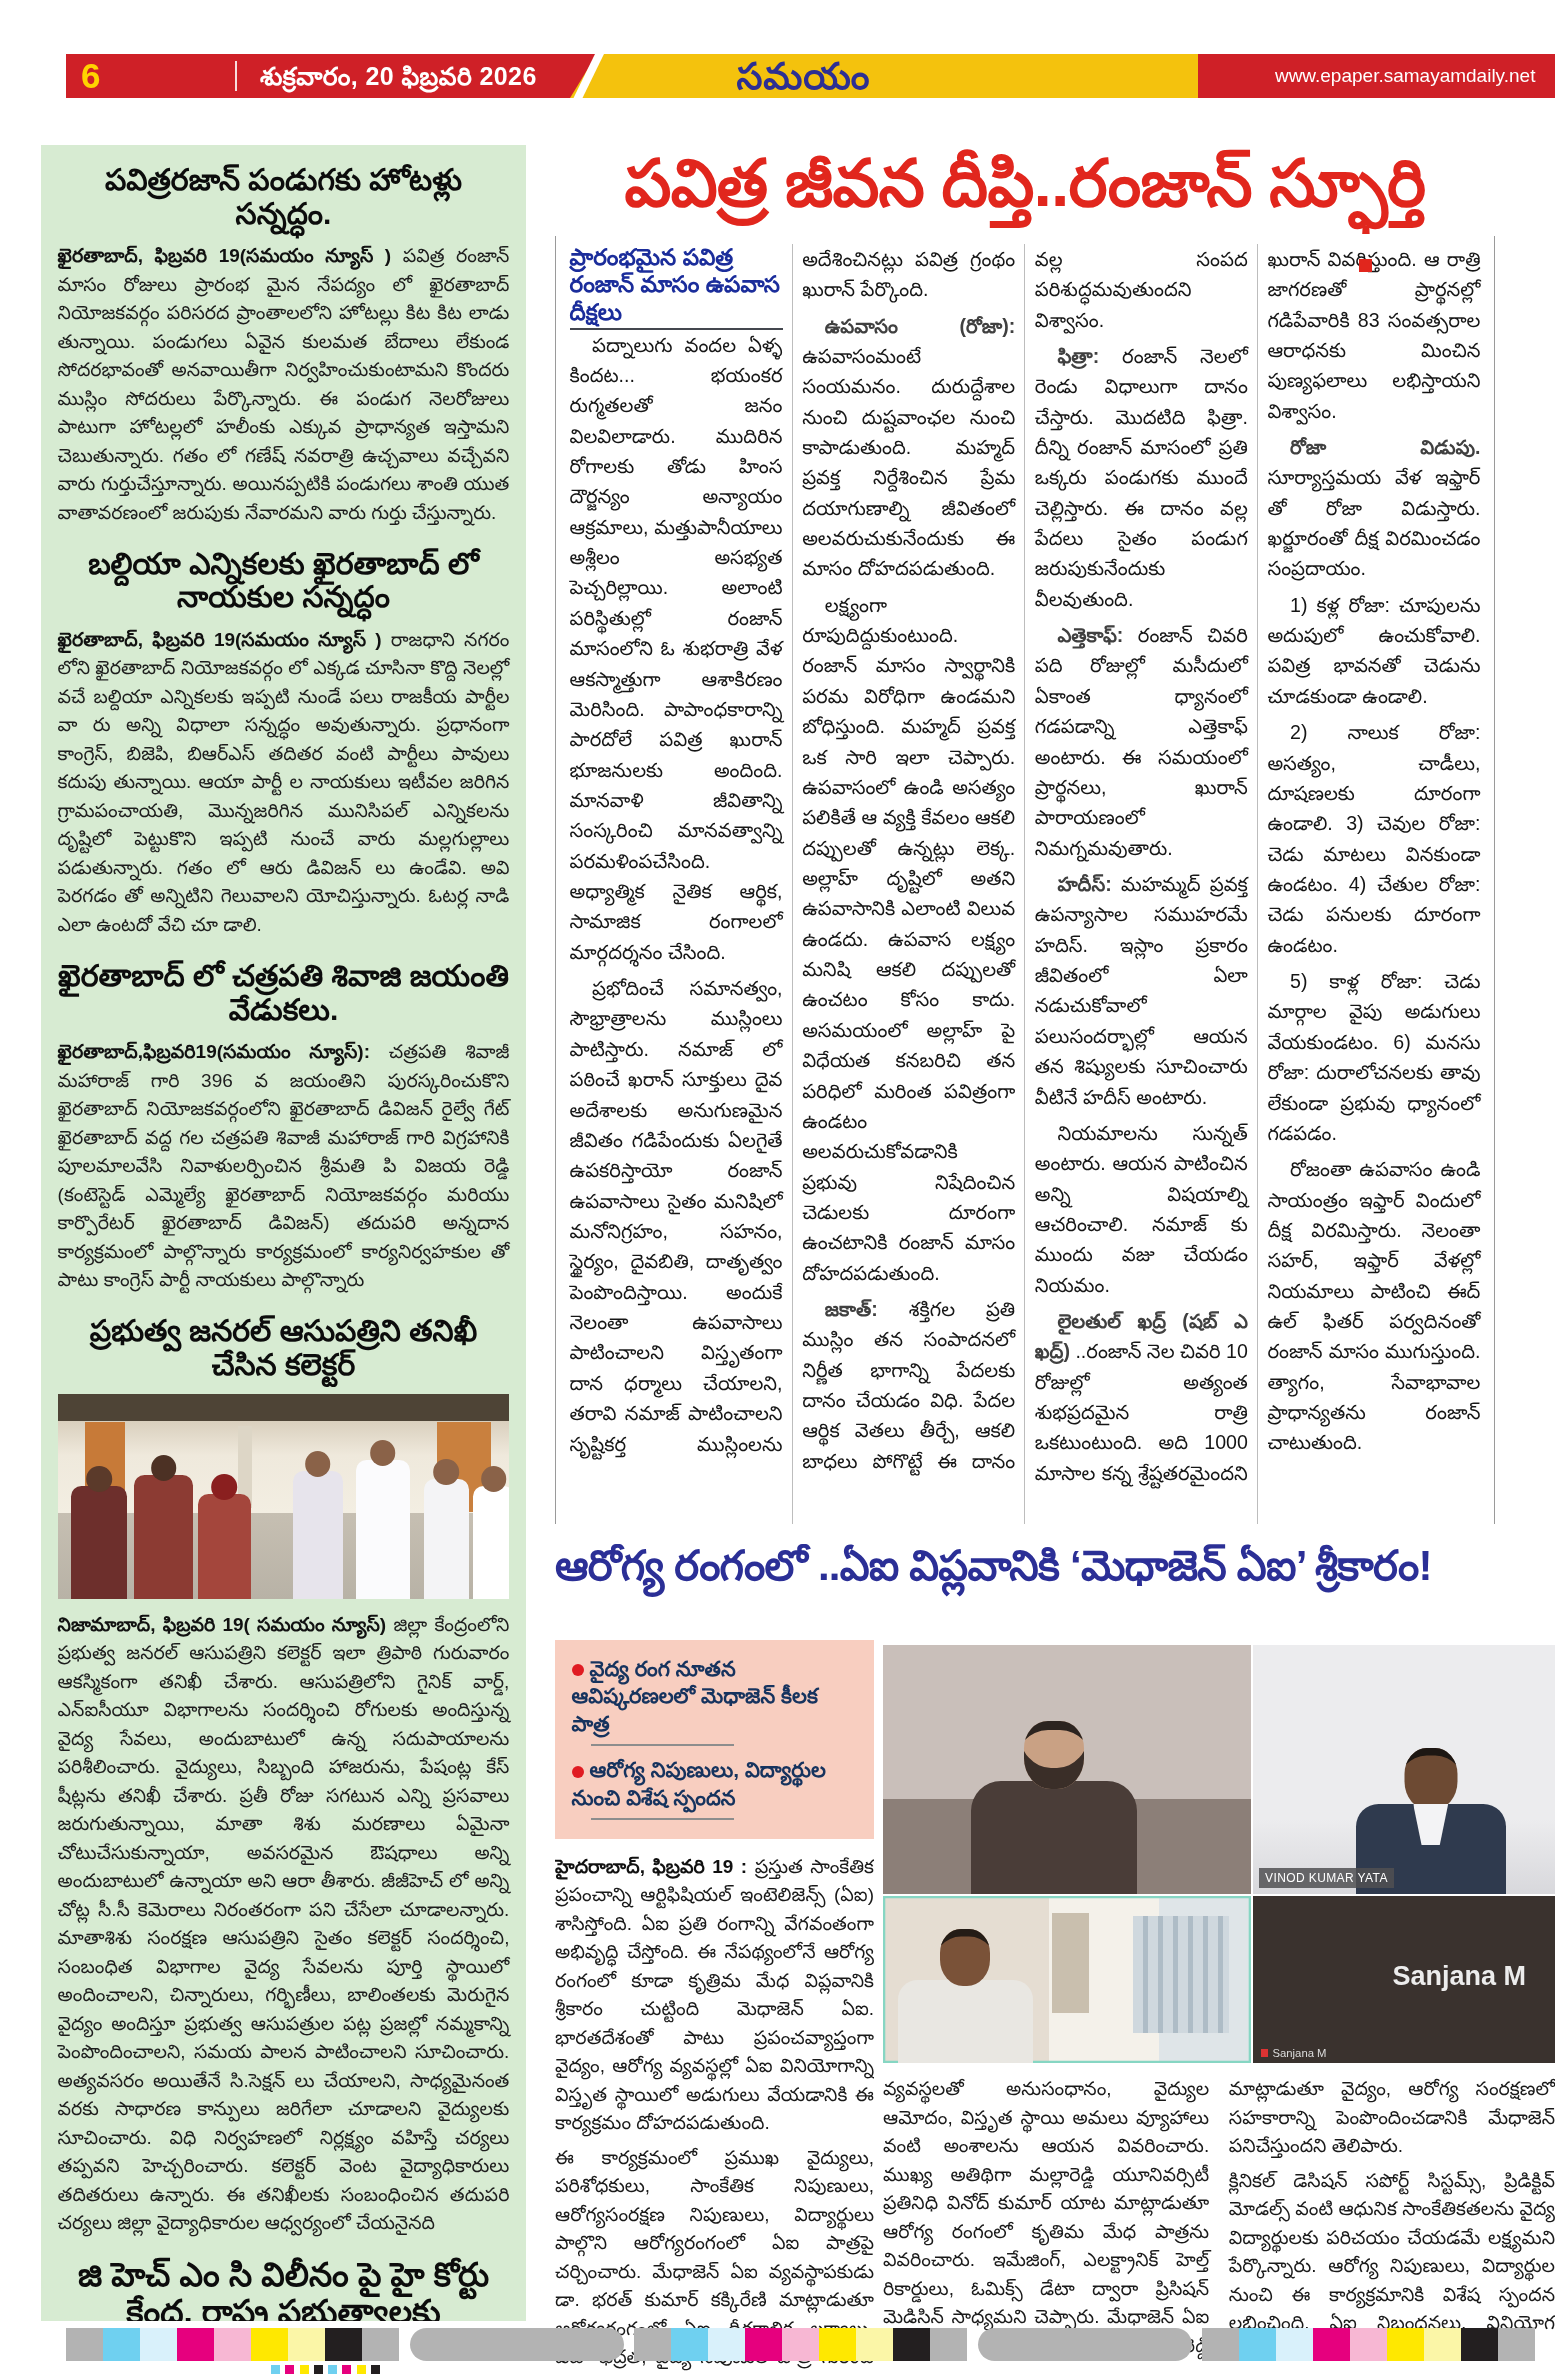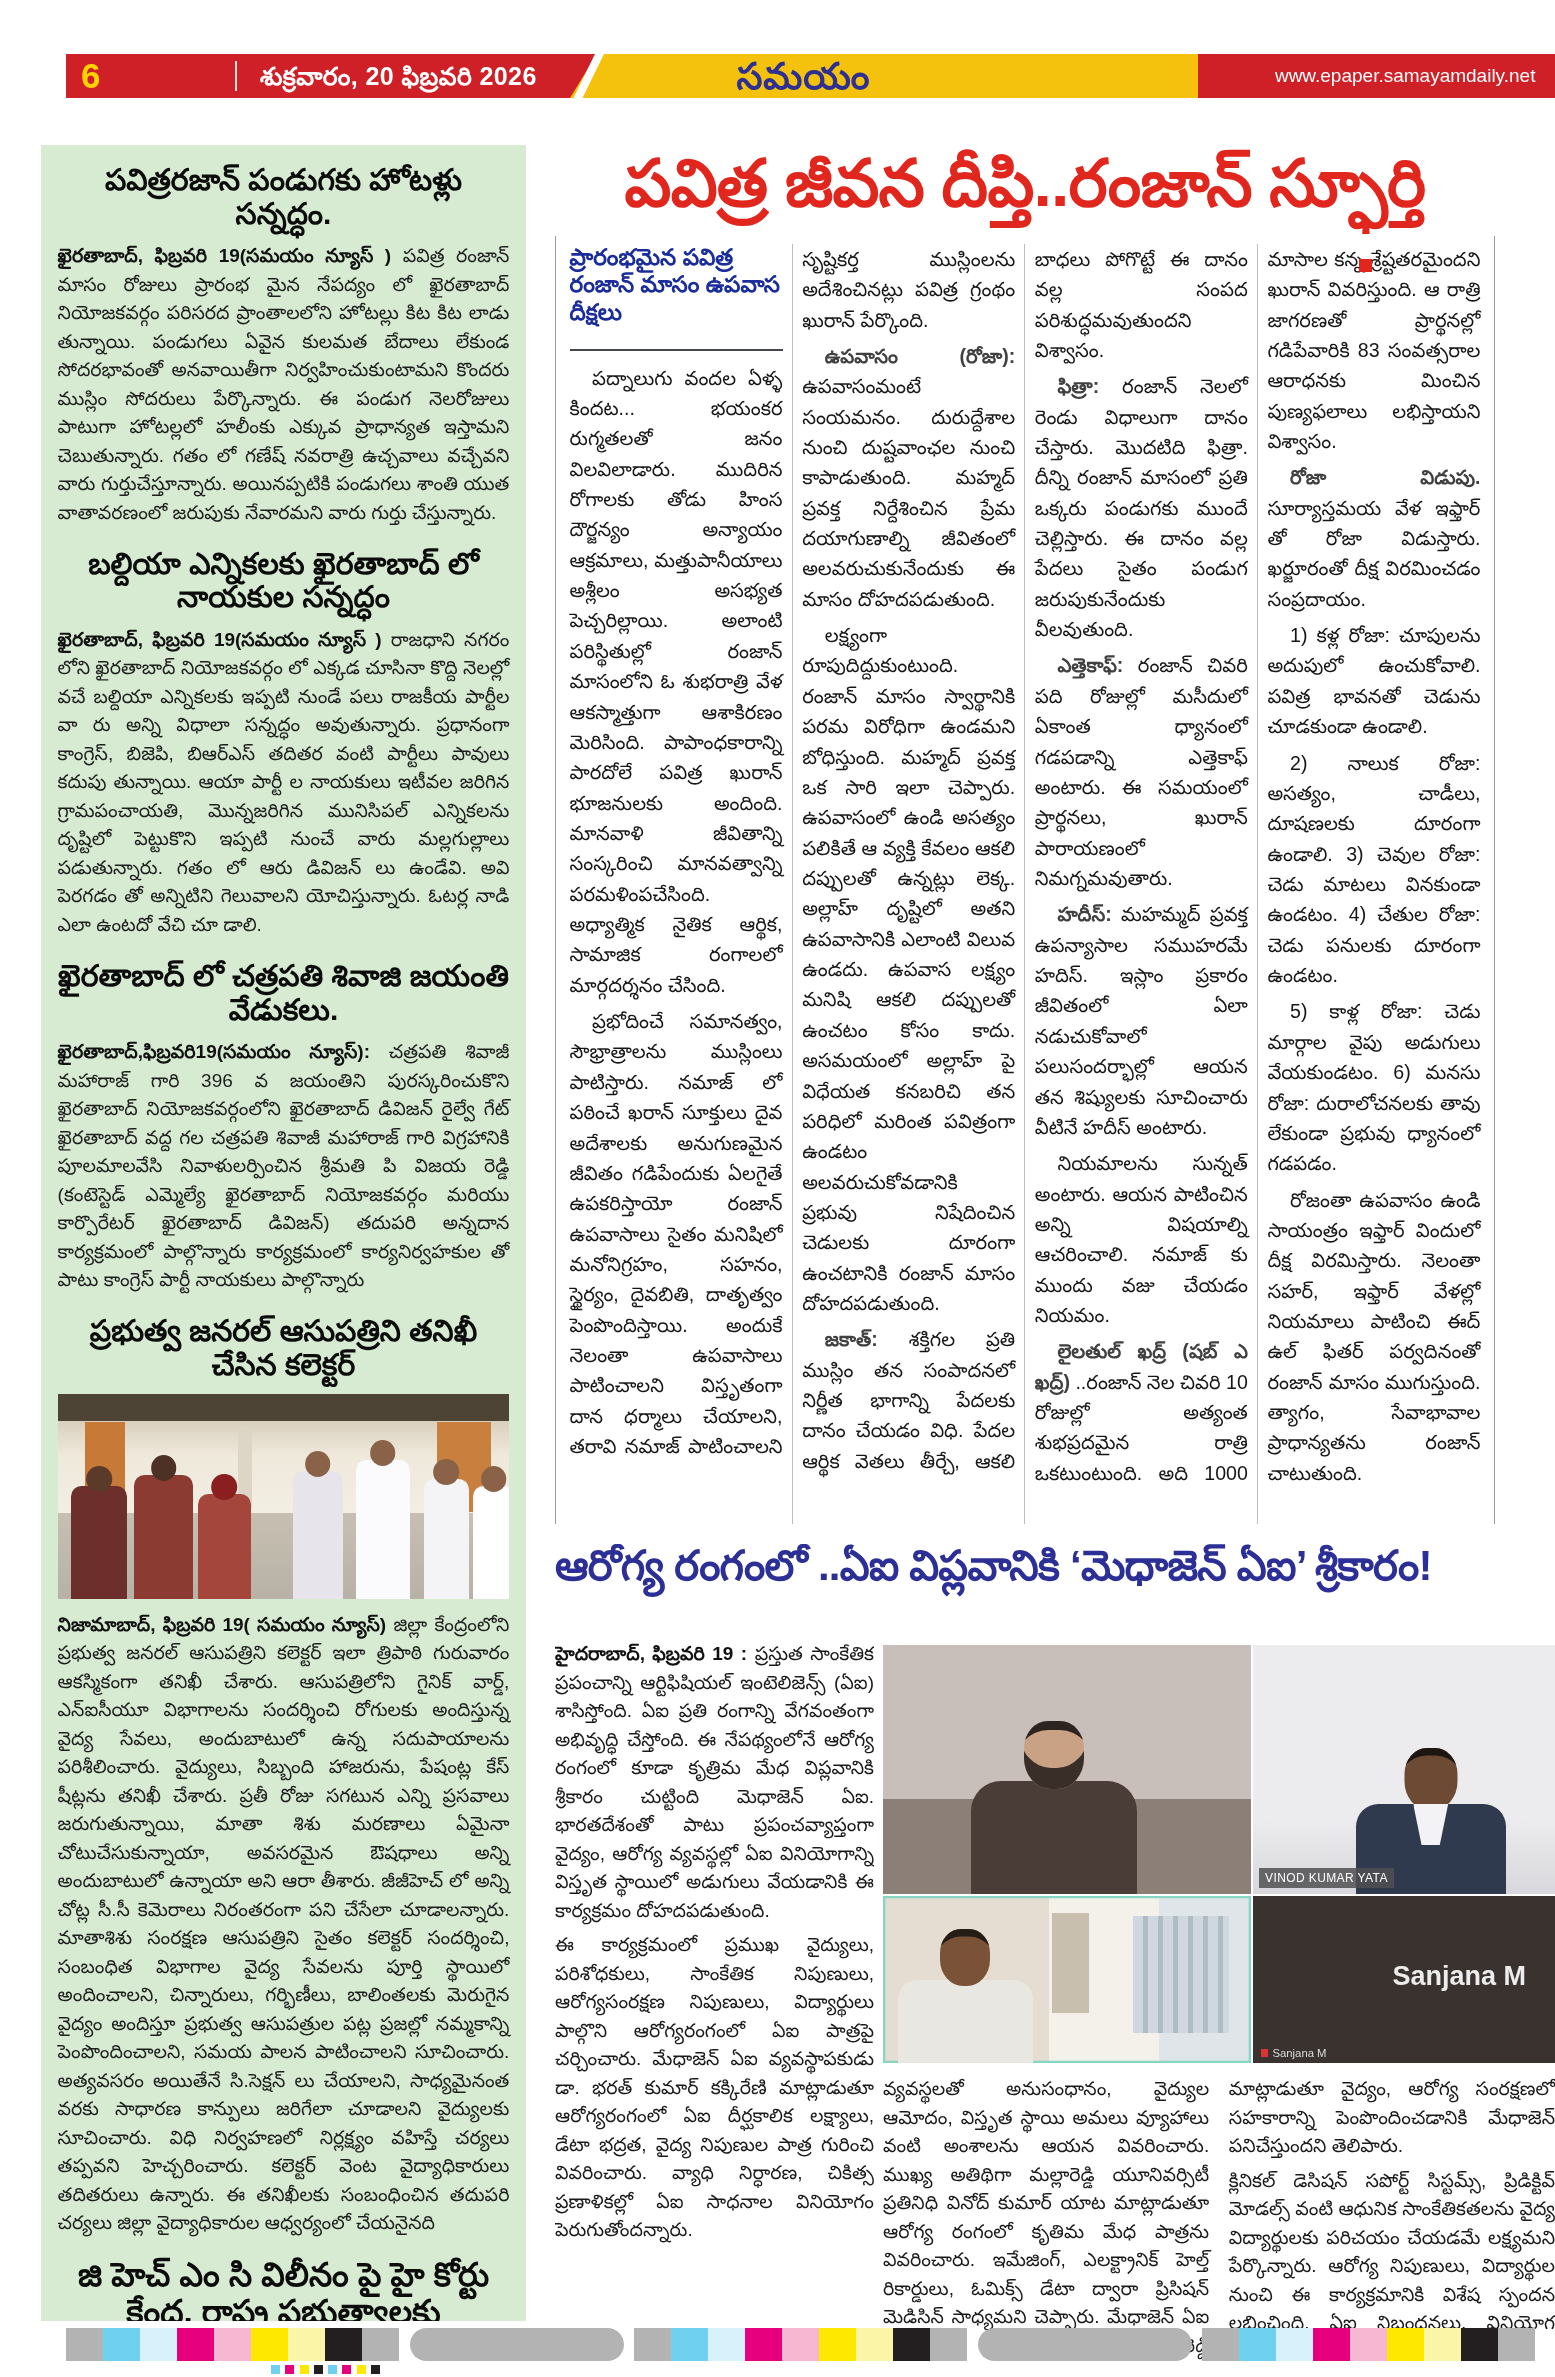--- a/index.html
+++ b/index.html
@@ -35,22 +35,22 @@
   .fig{position:absolute;border-radius:10.5px 10.5px 0 0;}
   .fig .head{position:absolute;left:50%;top:-19.6px;transform:translateX(-50%);width:25.6px;height:25.6px;border-radius:50%;background:#8a6248;}
   .dot{display:inline-block;width:12px;height:12px;border-radius:50%;background:#e01b22;margin-right:6px;vertical-align:middle;}
 
   
   .main-art{position:absolute;left:555px;top:149px;width:940px;}
   .main-head{font-size:66px;line-height:1.05;font-weight:bold;color:#e1261d;text-align:center;margin:0;letter-spacing:-0.8px;}
   .cols{margin-top:18px;height:1288px;overflow:hidden;box-sizing:border-box;
         border-left:0.8px solid #9a9a9a;border-right:0.8px solid #9a9a9a;padding:7.5px 13.5px 0;
         column-count:4;column-gap:19.6px;column-rule:0.8px solid #bdbdbd;column-fill:balance;}
-  .subhead{font-size:23px;font-weight:bold;color:#1b2d9b;line-height:1.2;padding-bottom:22px;
-           border-bottom:2.3px solid #44474f;margin:0 0 12px;}
+  .subhead{font-size:23px;font-weight:bold;color:#1b2d9b;line-height:1.2;padding-bottom:1px;
+           border-bottom:2.3px solid #44474f;margin:0 0 0;}
   .cols p{font-size:19.6px;line-height:1.55;text-align:justify;margin:0 0 6px;text-indent:22.6px;color:#161616;}
   .lbl{font-weight:bold;color:#404040;}
   .redsq{position:absolute;width:12.8px;height:12.8px;background:#e1261d;right:123px;top:110px;}
 
   
   .health{position:absolute;left:555px;top:1544px;width:1000px;height:834px;overflow:hidden;}
   .h-head{font-size:42px;line-height:1.05;font-weight:bold;color:#2b2f96;margin:0;letter-spacing:-0.8px;}
   .h-col1{position:absolute;left:0;top:96px;width:319px;height:737px;overflow:hidden;}
   .pinkbox{background:#f8cec0;padding:15px 16.6px 9px;margin-bottom:13.5px;}
   .pb-item{font-size:21px;line-height:1.3;font-weight:bold;color:#16335e;margin:0 0 7.5px;}
@@ -163,20 +163,26 @@
       <p><b class="lbl"></b><span>2) నాలుక రోజా: అసత్యం, చాడీలు, దూషణలకు దూరంగా ఉండాలి. 3) చెవుల రోజా: చెడు మాటలు వినకుండా ఉండటం. 4) చేతుల రోజా: చెడు పనులకు దూరంగా ఉండటం.</span></p>
       <p><b class="lbl"></b><span>5) కాళ్ల రోజా: చెడు మార్గాల వైపు అడుగులు వేయకుండటం. 6) మనసు రోజా: దురాలోచనలకు తావు లేకుండా ప్రభువు ధ్యానంలో గడపడం.</span></p>
       <p><b class="lbl"></b><span>రోజంతా ఉపవాసం ఉండి సాయంత్రం ఇఫ్తార్ విందులో దీక్ష విరమిస్తారు. నెలంతా సహర్, ఇఫ్తార్ వేళల్లో నియమాలు పాటించి ఈద్ ఉల్ ఫితర్ పర్వదినంతో రంజాన్ మాసం ముగుస్తుంది. త్యాగం, సేవాభావాల ప్రాధాన్యతను రంజాన్ చాటుతుంది.</span></p>
     </div>
   </div>
 
   <div class="health">
     <h1 class="h-head">ఆరోగ్య రంగంలో ..ఏఐ విప్లవానికి ‘మెధాజెన్ ఏఐ’ శ్రీకారం!</h1>
 
     <div class="h-col1">
+      <div class="pinkbox">
+        <p class="pb-item"><span class="dot"></span><span>వైద్య రంగ నూతన ఆవిష్కరణలలో మెధాజెన్ కీలక పాత్ర</span></p>
+        <div class="pb-rule"></div>
+        <p class="pb-item"><span class="dot"></span><span>ఆరోగ్య నిపుణులు, విద్యార్థుల నుంచి విశేష స్పందన</span></p>
+        <div class="pb-rule"></div>
+      </div>
       <p class="h-body"><b class="dl">హైదరాబాద్, ఫిబ్రవరి 19 :</b> <span>ప్రస్తుత సాంకేతిక ప్రపంచాన్ని ఆర్టిఫిషియల్ ఇంటెలిజెన్స్ (ఏఐ) శాసిస్తోంది. ఏఐ ప్రతి రంగాన్ని వేగవంతంగా అభివృద్ధి చేస్తోంది. ఈ నేపథ్యంలోనే ఆరోగ్య రంగంలో కూడా కృత్రిమ మేధ విప్లవానికి శ్రీకారం చుట్టింది మెధాజెన్ ఏఐ. భారతదేశంతో పాటు ప్రపంచవ్యాప్తంగా వైద్యం, ఆరోగ్య వ్యవస్థల్లో ఏఐ వినియోగాన్ని విస్తృత స్థాయిలో అడుగులు వేయడానికి ఈ కార్యక్రమం దోహదపడుతుంది.</span></p>
       <p class="h-body"><span>ఈ కార్యక్రమంలో ప్రముఖ వైద్యులు, పరిశోధకులు, సాంకేతిక నిపుణులు, ఆరోగ్యసంరక్షణ నిపుణులు, విద్యార్థులు పాల్గొని ఆరోగ్యరంగంలో ఏఐ పాత్రపై చర్చించారు. మేధాజెన్ ఏఐ వ్యవస్థాపకుడు డా. భరత్ కుమార్ కక్కిరేణి మాట్లాడుతూ ఆరోగ్యరంగంలో ఏఐ దీర్ఘకాలిక లక్ష్యాలు, డేటా భద్రత, వైద్య నిపుణుల పాత్ర గురించి వివరించారు. వ్యాధి నిర్ధారణ, చికిత్స ప్రణాళికల్లో ఏఐ సాధనాల వినియోగం పెరుగుతోందన్నారు.</span></p>
     </div>
 
     <div class="vgrid">
       <div class="tile t-tl">
         <div class="fig" style="left:24%;bottom:0;width:166px;height:113px;background:#4a3d38;border-radius:30px 30px 0 0;">
             <div class="head" style="width:60px;height:68px;top:-60px;background:#c9a184;border:0;border-radius:40% 40% 45% 45%;box-shadow:inset 0 -25.6px 0 -4.5px #3a2e28, inset 0 19.6px 0 -10.5px #2c2420;"></div>
           </div>
       </div>

